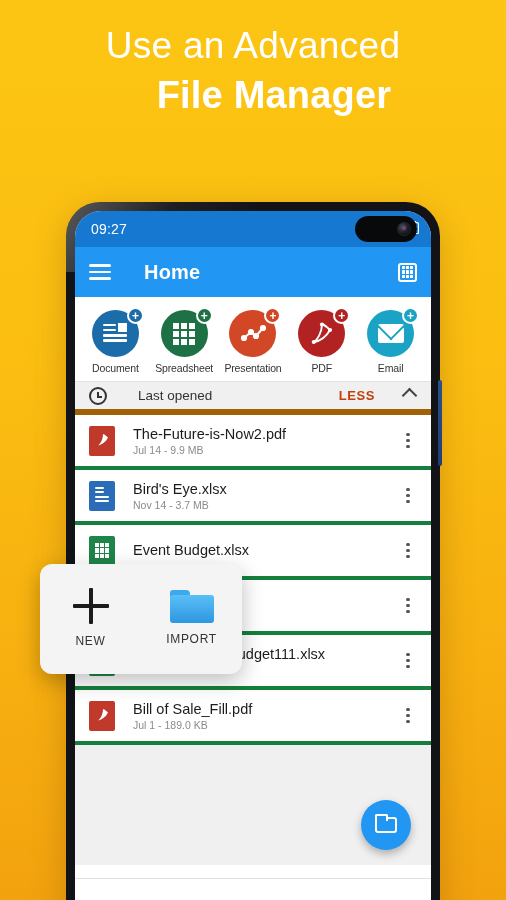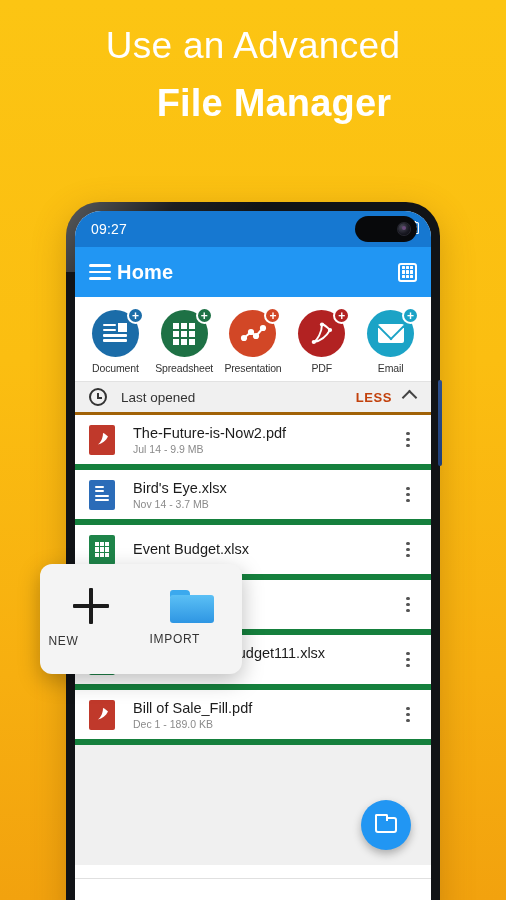--- a/index.html
+++ b/index.html
@@ -6,21 +6,21 @@
   html,body { width:506px; height:900px; overflow:hidden; }
   body {
     font-family:"Liberation Sans", sans-serif;
     background:linear-gradient(180deg,#FCC513 0%,#FBBE11 40%,#F7AF10 75%,#F2A20E 100%);
     position:relative;
   }
 
   
   .promo { position:absolute; top:25px; left:0; width:506px; text-align:center; }
   .promo-l1 { font-size:37px; color:#FFFFFF; font-weight:400; letter-spacing:.3px; line-height:1.14; }
-  .promo-l2 { font-size:38px; color:#FFFFFF; font-weight:bold; letter-spacing:.2px; line-height:1.2; margin-top:14px;padding-left:42px; }
+  .promo-l2 { font-size:38px; color:#FFFFFF; font-weight:bold; letter-spacing:.2px; line-height:1.2; margin-top:6px;padding-left:42px; }
 
   
   .phone {
     position:absolute; left:66px; top:202px; width:374px; height:720px;
     background:#111316;
     border-radius:34px 34px 0 0;
     padding:9px 9px 0 9px;
     box-shadow:0 10px 34px rgba(120,70,0,.30);
   }
   .phone-glare{
@@ -49,21 +49,21 @@
     background:#08090b; border-radius:13px;
     display:flex; align-items:center; justify-content:flex-end; padding-right:7px;
   }
   .lens{ width:12px; height:12px; border-radius:50%;
          background:radial-gradient(circle at 35% 32%, #4a4a58 0%, #191922 60%, #0c0c12 100%);
          box-shadow:0 0 0 1px #26262f; }
   .lens::after{ content:""; display:block; width:4px;height:4px;border-radius:50%;
          background:#6b4a7a; margin:3px 0 0 4px; }
 
   
-  .appbar{ height:50px; background:#2196F3; display:flex; align-items:center; padding:0 14px; gap:6px; }
+  .appbar{ height:50px; background:#2196F3; display:flex; align-items:center; padding:0 14px; gap:33px; }
   .hamburger{ width:22px; display:flex; flex-direction:column; gap:4px; cursor:pointer; }
   .hamburger i{ display:block; height:2.6px; background:#fff; border-radius:2px; }
   .appbar-title{ color:#fff; font-size:20px; font-weight:bold; letter-spacing:.2px; }
   .grid-icon{ margin-left:auto; width:19px; height:19px; border:2px solid #fff; border-radius:3px;
     display:grid; grid-template-columns:repeat(3,1fr); grid-template-rows:repeat(3,1fr); gap:1.2px; padding:1.6px; }
   .grid-icon b{ background:#fff; border-radius:.5px; display:block; }
 
   
   .quick{ height:84px; background:#fff; display:flex; align-items:center; justify-content:space-around; padding:6px 6px 0; }
   .qa{ width:66px; text-align:center; cursor:pointer; }
@@ -84,32 +84,32 @@
   .g-doc u{ position:absolute; right:0; top:-1px; width:9px; height:9px; background:#fff; }
   .g-sheet{ width:22px;height:22px; display:grid; grid-template-columns:repeat(3,1fr);
     grid-template-rows:repeat(3,1fr); gap:2px; }
   .g-sheet b{ background:#fff; display:block; }
   .g-mail{ width:26px; height:19px; background:#fff; border-radius:2px; position:relative; overflow:hidden; }
   .g-mail::after{ content:""; position:absolute; left:50%; top:-9px; transform:translateX(-50%) rotate(45deg);
     width:19px; height:19px; background:transparent; border-bottom:2.6px solid currentColor; border-right:2.6px solid currentColor; }
 
   
   .sec{ height:34px; background:#F0F0F0; display:flex; align-items:center; padding:0 14px;
-        border-top:1px solid #E2E2E2; border-bottom:3px solid #a16207; }
+        border-top:1px solid #E2E2E2; border-bottom:6px solid #a16207;gap:17px; }
   .sec-title{ font-size:13.5px; color:#333; margin-left:14px; }
   .sec-less{ margin-left:auto; font-size:13px; color:#c2410c; font-weight:bold; letter-spacing:.6px; }
   .chev-up{ width:11px;height:11px; border-left:2px solid #444; border-top:2px solid #444;
     transform:rotate(45deg); margin-left:12px; margin-right:2px; }
   .hist-icon{ width:18px;height:18px; border:2px solid #333; border-radius:50%; position:relative; }
   .hist-icon::before{ content:""; position:absolute; left:6px; top:3px; width:2px; height:6px; background:#333; }
   .hist-icon::after{ content:""; position:absolute; left:6px; top:7px; width:5px; height:2px; background:#333; }
 
   
   .list{ background:#fff; }
-  .row{ height:55px; display:flex; align-items:center; padding:12px 14px; border-bottom:6px solid #15803d; cursor:pointer; }
+  .row{ height:55px; display:flex; align-items:center; padding:12px 14px; border-bottom:4px solid #15803d; cursor:pointer; }
   .row-icon{ width:26px; height:30px; border-radius:2px; display:flex; align-items:center; justify-content:center; flex:0 0 auto; }
   .row-txt{ margin-left:18px; flex:1; min-width:0; }
   .row-name{ font-size:14.5px; color:#1c1c1c; white-space:nowrap; overflow:hidden; }
   .row-meta{ font-size:10.5px; color:#8a8a8a; margin-top:2px; }
   .kebab{ width:18px; display:flex; flex-direction:column; align-items:center; gap:3px; cursor:pointer; }
   .kebab i{ width:3.2px; height:3.2px; border-radius:50%; background:#555; display:block; }
 
   .ico-pdf{ background:#C0392B; color:#fff; font-size:15px; font-weight:bold;
             display:flex; align-items:center; justify-content:center; }
   .ico-doc{ background:#2B6CB8; }
@@ -135,21 +135,21 @@
   .botnav{ position:absolute; left:0; bottom:0; width:356px; height:44px; background:#fff;
     border-top:1px solid #E0E0E0; display:flex; align-items:center; justify-content:space-around; }
   .bn{ width:30px; height:26px; display:flex; align-items:flex-end; justify-content:center; cursor:pointer; }
 
   
   .popup{
     position:absolute; left:40px; top:564px; width:202px; height:110px;
     background:#F4F4F4; border-radius:12px; box-shadow:0 7px 22px rgba(0,0,0,.26);
     display:flex; align-items:center; justify-content:space-around; padding-bottom:4px;
   }
-  .pp-item{ text-align:left; cursor:pointer; width:84px; }
+  .pp-item{ text-align:center; cursor:pointer; width:84px; }
   .pp-plus{ position:relative; width:40px; height:40px; margin:0 auto 8px; }
   .pp-plus::before,.pp-plus::after{ content:""; position:absolute; background:#1b1b1b; border-radius:1px; }
   .pp-plus::before{ left:18px; top:2px; width:4px; height:36px; }
   .pp-plus::after{ left:2px; top:18px; width:36px; height:4px; }
   .pp-folder{ width:44px; height:33px; margin:2px auto 9px; position:relative; }
   .pp-folder-tab{ position:absolute; left:0; top:0; width:20px; height:7px;
     background:#3BA9EE; border-radius:3px 4px 0 0; }
   .pp-folder-body{ position:absolute; left:0; top:5px; width:44px; height:28px;
     background:linear-gradient(180deg,#5BC0F5 0%,#2E96E3 100%); border-radius:3px; }
   .pp-label{ font-size:12px; color:#333; letter-spacing:.7px; }
@@ -408,21 +408,21 @@
       </div>
 
       <div class="row">
         <div class="row-icon ico-pdf">
           <svg width="15" height="17" viewBox="0 0 15 17">
               <path d="M8 2 C8 8 5 12 3 13.5 C7 12.6 11 10 13 5.5 C11.6 4 9.8 2.6 8 2 Z" fill="#fff"></path>
             </svg>
         </div>
         <div class="row-txt">
           <div class="row-name">Bill of Sale_Fill.pdf</div>
-          <div class="row-meta">Dec 1 - 189.0 KB</div>
+          <div class="row-meta">Jul 1 - 189.0 KB</div>
         </div>
         <div class="kebab">
             <i></i>
             <i></i>
             <i></i>
           </div>
       </div>
 
     </div>
 

